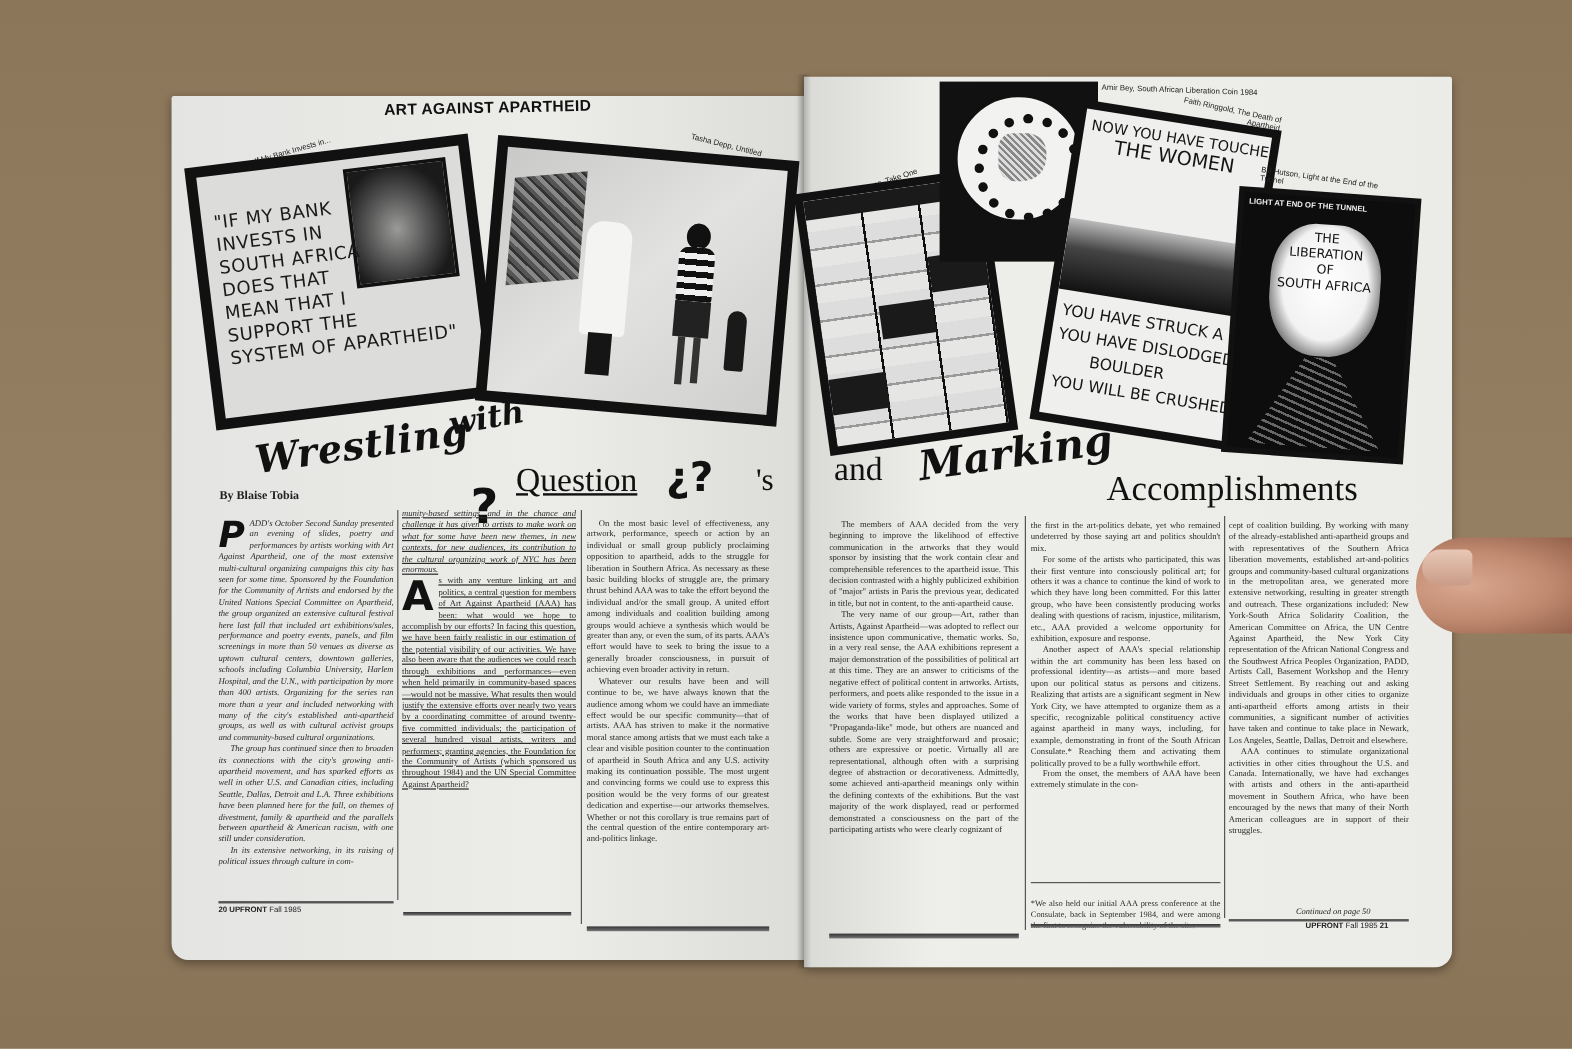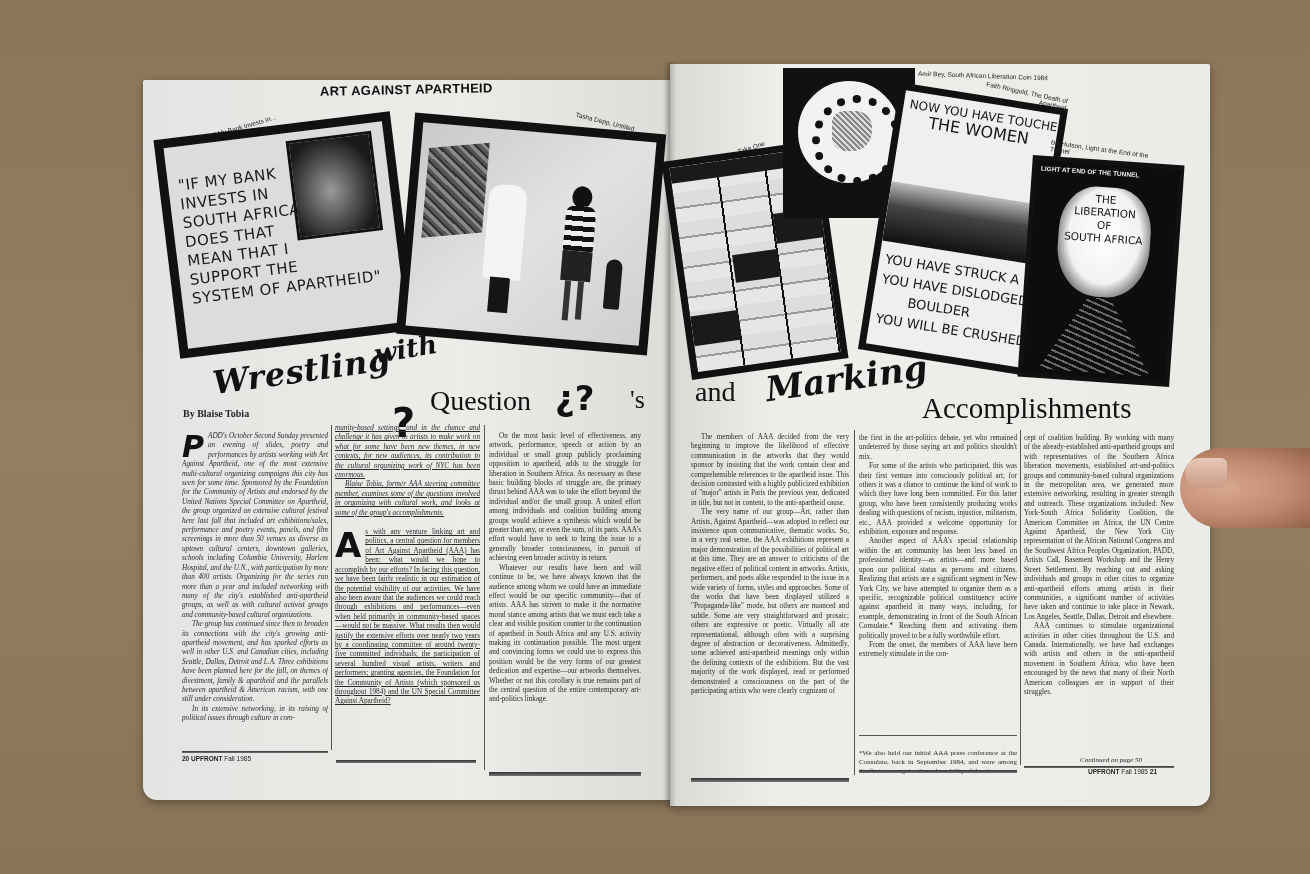--- a/index.html
+++ b/index.html
@@ -119,21 +119,21 @@
   .title-script {
     position: absolute; font-family: "DejaVu Serif", serif; font-style: italic; font-weight: bold;
     color: #111; white-space: nowrap;
   }
   .t-wrestling { left: 212px; top: 352px; font-size: 32px; transform: rotate(-8deg); letter-spacing: 0.5px; }
   .t-with { left: 374px; top: 334px; font-size: 26px; transform: rotate(-10deg); }
   .t-marking { left: 765px; top: 358px; font-size: 34px; transform: rotate(-8deg); }
   .title-roman {
     position: absolute; font-family: "Liberation Serif", serif; color: #111; white-space: nowrap;
   }
-  .t-question { left: 430px; top: 385px; font-size: 28px; }
+  .t-question { left: 430px; top: 385px; font-size: 28px; text-decoration: underline; }
   .t-qmarks { left: 555px; top: 378px; font-size: 34px; font-family: "DejaVu Sans", sans-serif; font-weight: bold; }
   .t-qs { left: 630px; top: 385px; font-size: 26px; }
   .t-bigq { left: 392px; top: 400px; font-size: 40px; font-family: "DejaVu Sans", sans-serif; font-weight: bold; }
   .t-and { left: 695px; top: 376px; font-size: 28px; }
   .t-accomp { left: 922px; top: 392px; font-size: 29px; }
 
   .byline { position: absolute; left: 183px; top: 408px; font-size: 10px; font-weight: bold; color: #222; }
 
   .col {
     position: absolute; font-family: "Liberation Serif", serif; font-size: 7.2px; line-height: 9.4px;
@@ -273,21 +273,20 @@
   <div class="folio" style="left:182px;top:755px;">
     <b>20</b>
     <b>UPFRONT</b>
     <span>Fall 1985</span>
   </div>
 
   <div class="vrule" style="left:331px;top:425px;height:325px;"></div>
 
   <div class="col c2">
     <p class="noindent" style="font-style:italic">munity-based settings, and in the chance and challenge it has given to artists to make work on what for some have been new themes, in new contexts, for new audiences, its contribution to the cultural organizing work of NYC has been enormous.</p>
-    <p style="font-style:italic;margin-bottom:10px;">Blaise Tobia, former AAA steering committee member, examines some of the questions involved in organizing with cultural work, and looks at some of the group's accomplishments.</p>
     <span class="dropcap" style="font-size:34px;line-height:30px;">A</span>
     <p class="noindent">s with any venture linking art and politics, a central question for members of Art Against Apartheid (AAA) has been: what would we hope to accomplish by our efforts? In facing this question, we have been fairly realistic in our estimation of the potential visibility of our activities. We have also been aware that the audiences we could reach through exhibitions and performances—even when held primarily in community-based spaces—would not be massive. What results then would justify the extensive efforts over nearly two years by a coordinating committee of around twenty-five committed individuals; the participation of several hundred visual artists, writers and performers; granting agencies, the Foundation for the Community of Artists (which sponsored us throughout 1984) and the UN Special Committee Against Apartheid?</p>
   </div>
   <div class="hrule" style="left:336px;top:760px;width:140px;"></div>
 
   <div class="vrule" style="left:484px;top:425px;height:345px;"></div>
 
   <div class="col c3">
     <p>On the most basic level of effectiveness, any artwork, performance, speech or action by an individual or small group publicly proclaiming opposition to apartheid, adds to the struggle for liberation in Southern Africa. As necessary as these basic building blocks of struggle are, the primary thrust behind AAA was to take the effort beyond the individual and/or the small group. A united effort among individuals and coalition building among groups would achieve a synthesis which would be greater than any, or even the sum, of its parts. AAA's effort would have to seek to bring the issue to a generally broader consciousness, in pursuit of achieving even broader activity in return.</p>
     <p>Whatever our results have been and will continue to be, we have always known that the audience among whom we could have an immediate effect would be our specific community—that of artists. AAA has striven to make it the normative moral stance among artists that we must each take a clear and visible position counter to the continuation of apartheid in South Africa and any U.S. activity making its continuation possible. The most urgent and convincing forms we could use to express this position would be the very forms of our greatest dedication and expertise—our artworks themselves. Whether or not this corollary is true remains part of the central question of the entire contemporary art-and-politics linkage.</p>

